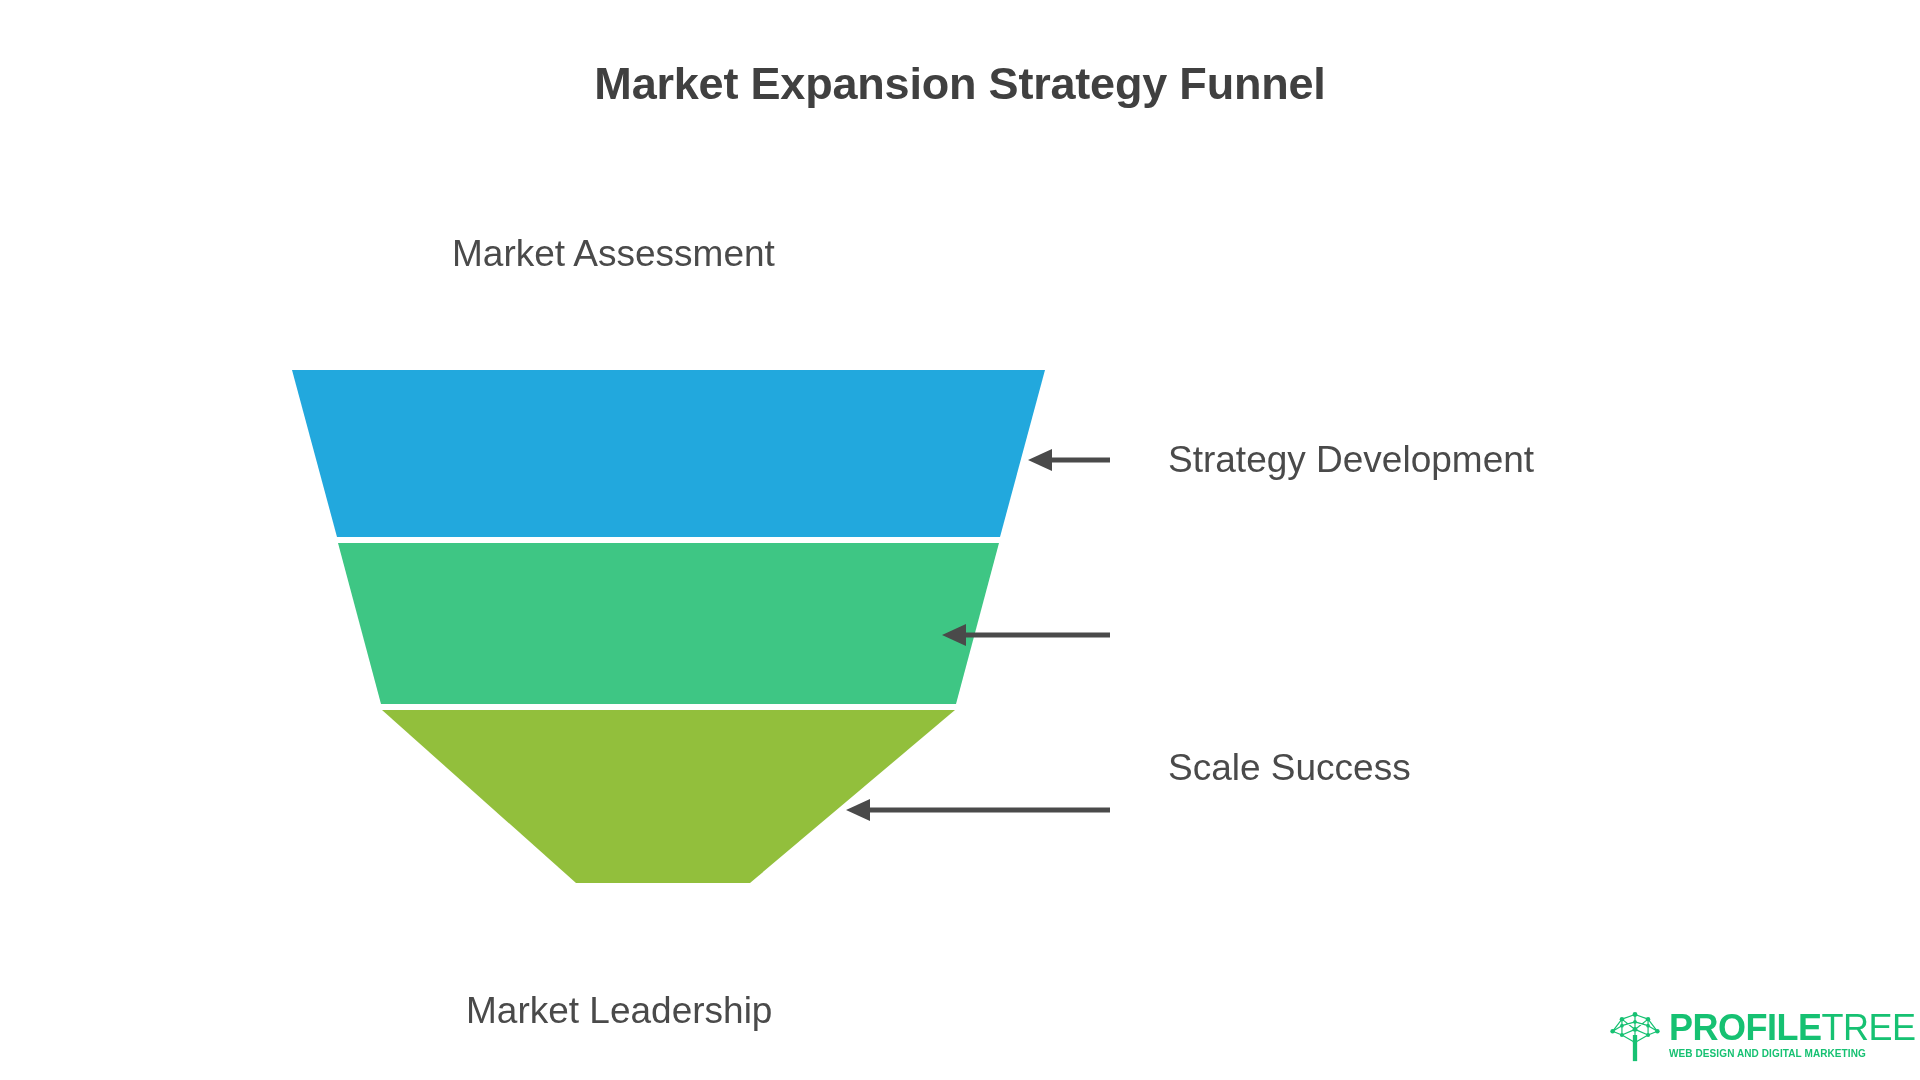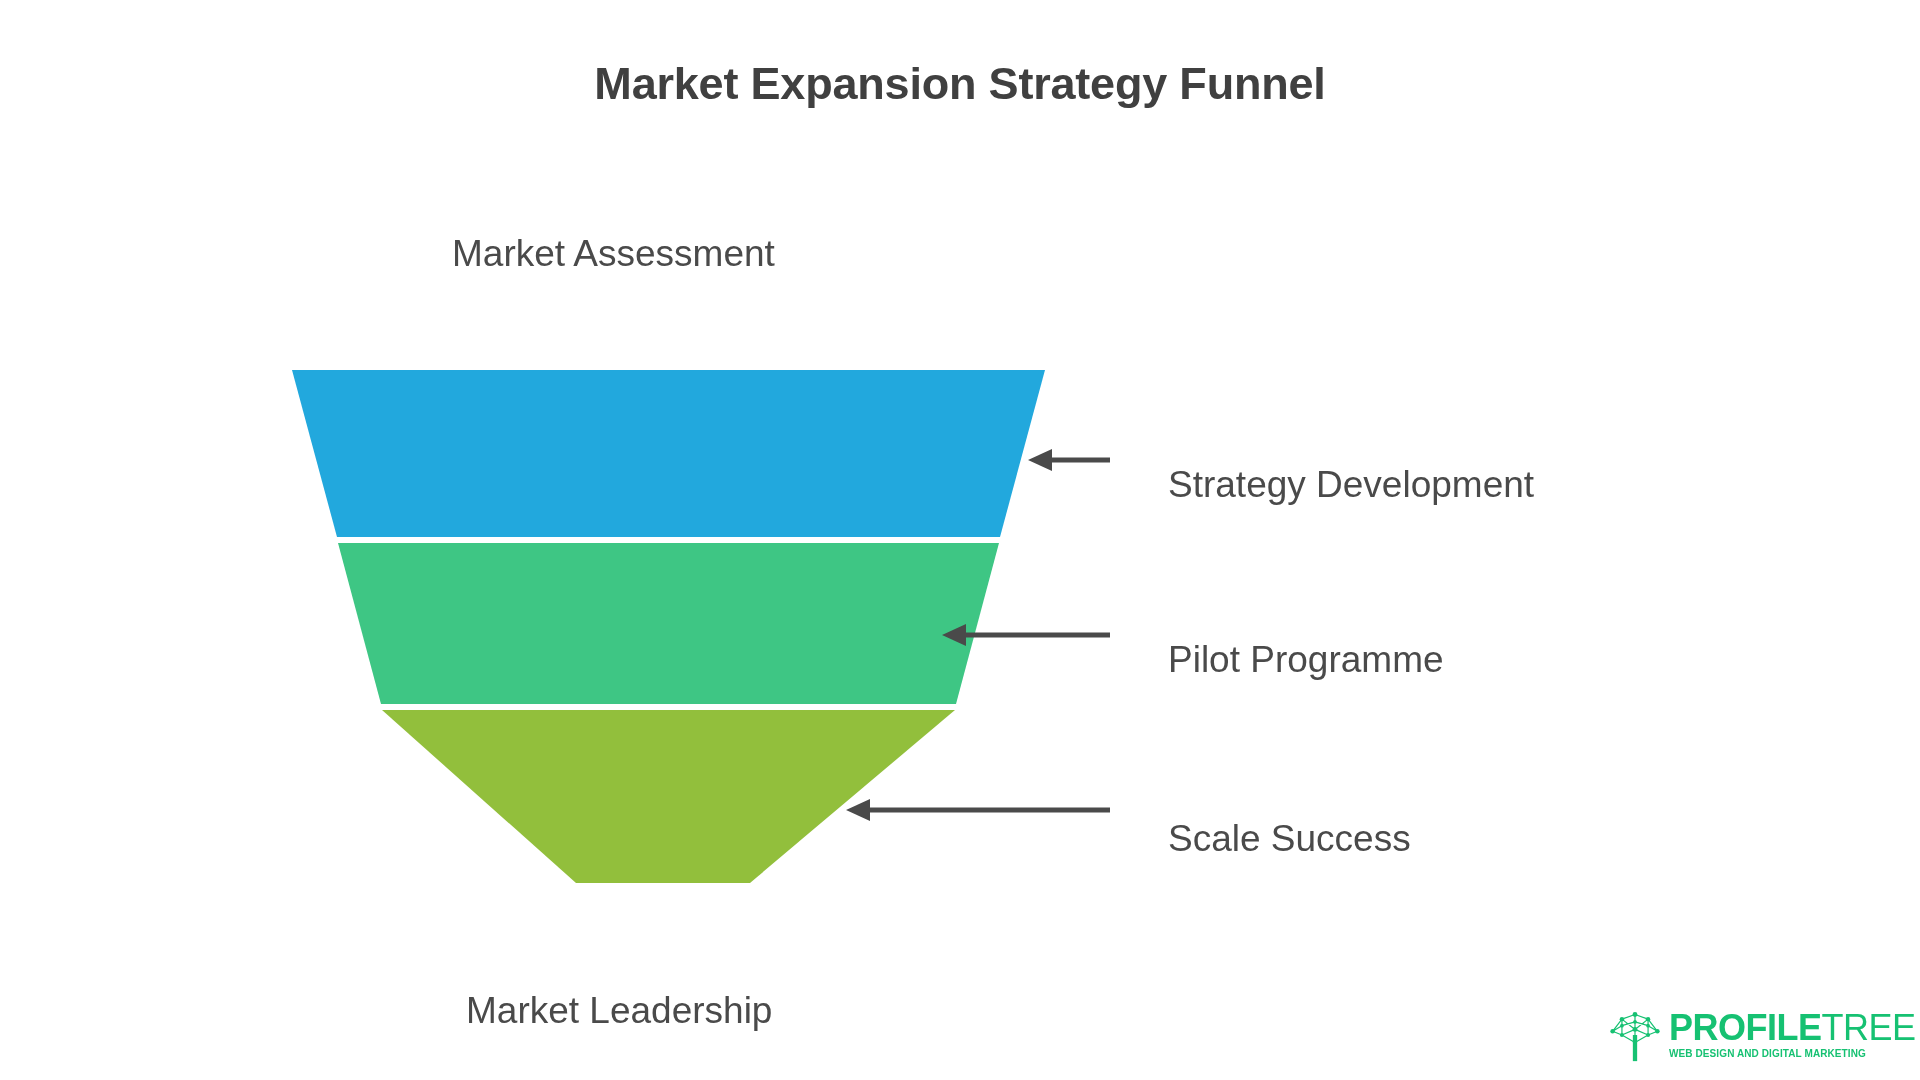--- a/index.html
+++ b/index.html
@@ -66,31 +66,30 @@
     top: 990px;
   }
 
   
   .callout {
     position: absolute;
     height: 46px;
     display: flex;
     align-items: center;
     white-space: nowrap;
-    margin-top: 25px;
   }
   .callout-text {
     font-size: 37px;
     font-weight: normal;
     color: #4a4a4a;
     white-space: nowrap;
   }
   #callout-1 { left: 1168px; top: 437px; }
   #callout-2 { left: 1168px; top: 612px; }
-  #callout-3 { left: 1168px; top: 791px; }
+  #callout-3 { left: 1168px; top: 745px; }
 
   
   #logo {
     position: absolute;
     left: 1607px;
     top: 1004px;
     width: 300px;
     height: 62px;
     display: flex;
     align-items: center;
@@ -162,23 +161,20 @@
   </svg>
 
   <div id="label-bottom" class="stage-label-outer">Market Leadership</div>
 
   <div id="label-top" class="stage-label-outer">Market Assessment</div>
 
   <div id="callout-1" class="callout">
     <span class="callout-text">Strategy Development</span>
   </div>
 
-  <div id="callout-2" class="callout">
-    <span class="callout-text">Pilot Programme</span>
-  </div>
 
   <div id="callout-3" class="callout">
     <span class="callout-text">Scale Success</span>
   </div>
 
   <div id="logo">
 
     <svg id="logo-mark" viewBox="0 0 60 60">
       <g stroke="#16c172" stroke-width="1.3" fill="none">
         <path d="M6,26 L16,13 M16,13 L30,8 M30,8 L44,13 M44,13 L54,26

